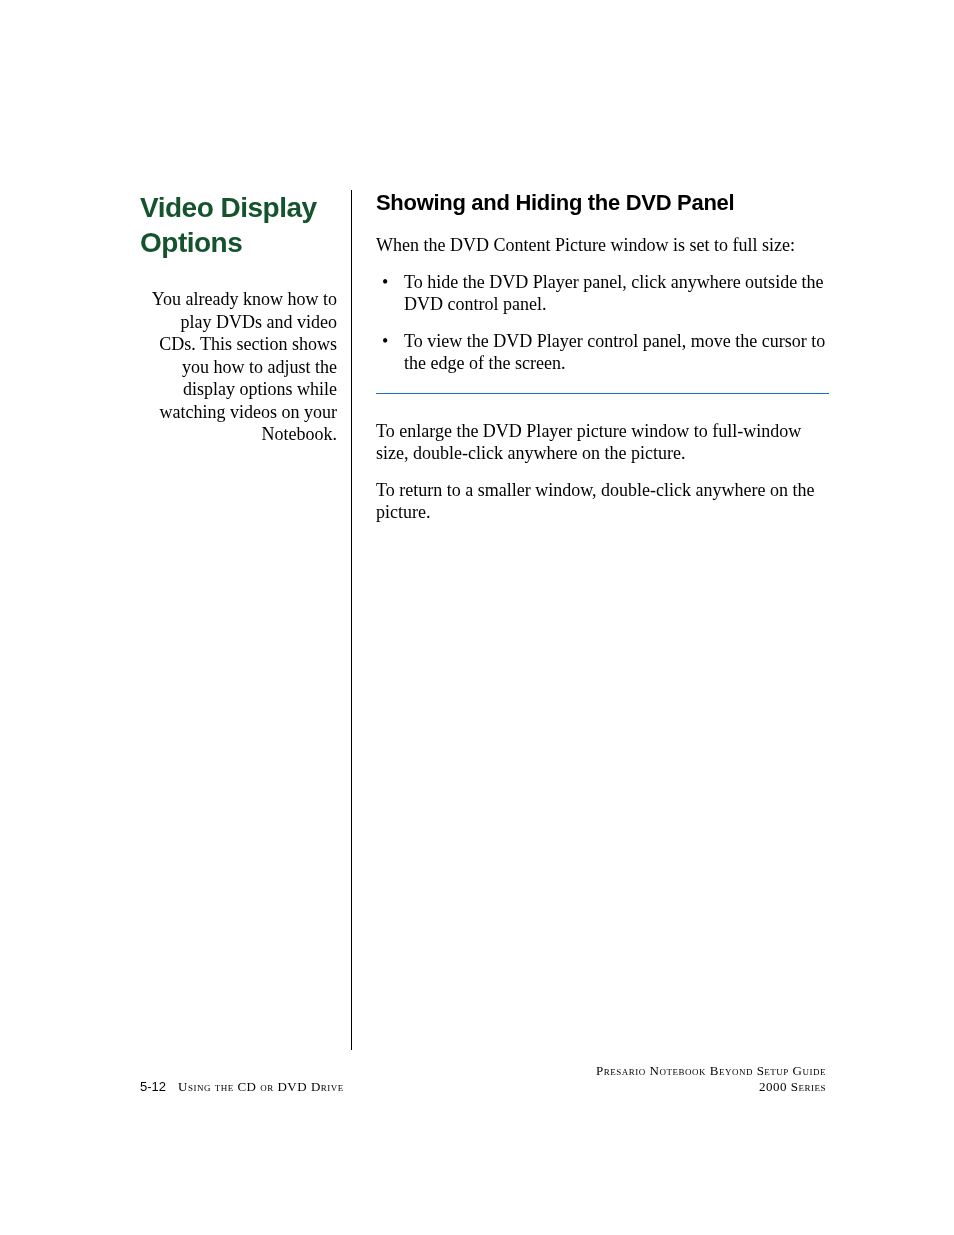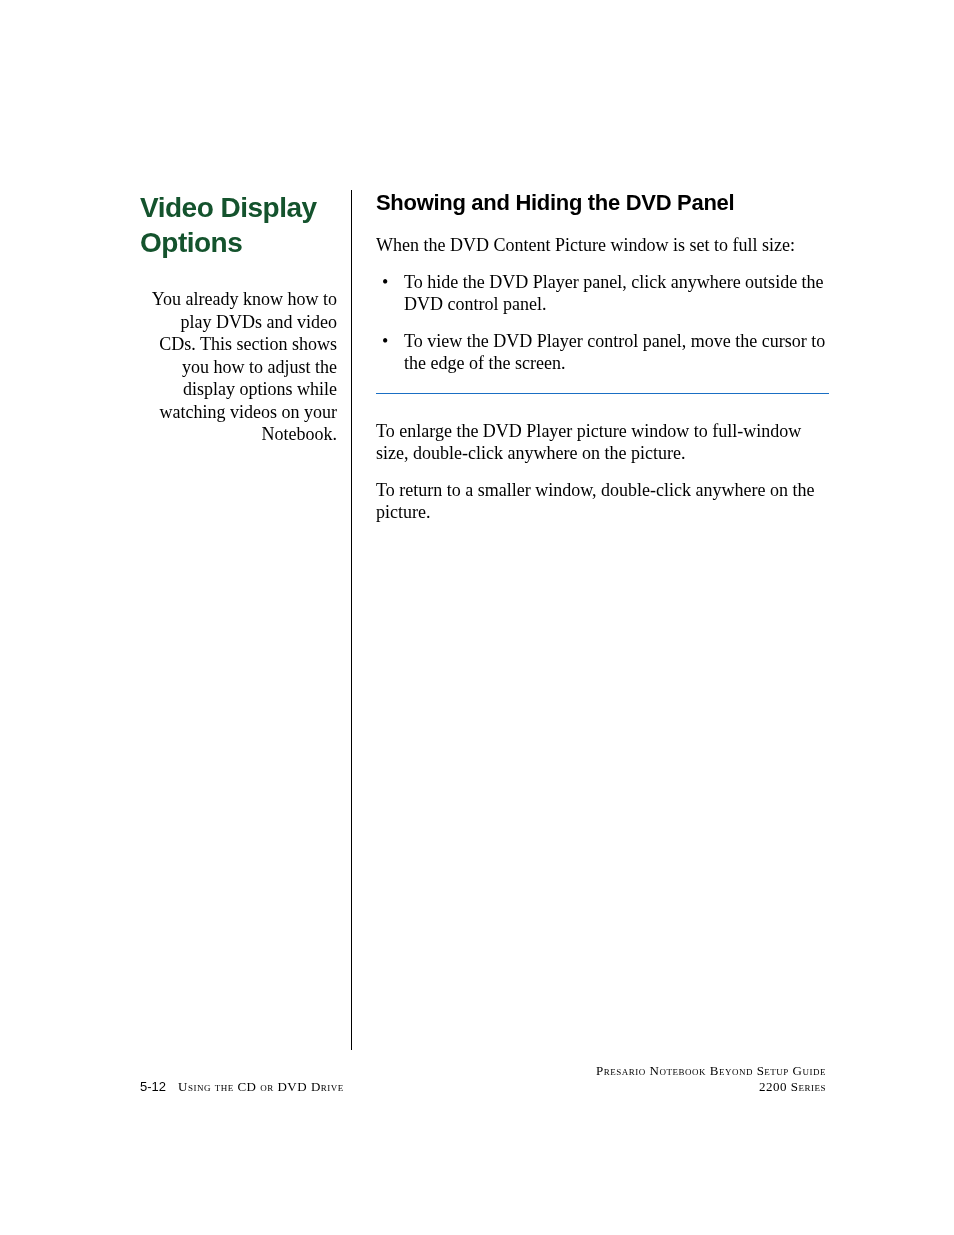--- a/index.html
+++ b/index.html
@@ -70,16 +70,16 @@
     </main>
   </div>
 
   <div class="footer">
     <div class="footer-left">
       <span class="pagenum">5-12</span>
       <span class="smallcaps">Using the CD or DVD Drive</span>
     </div>
     <div class="footer-right smallcaps">
       <div>Presario Notebook Beyond Setup Guide</div>
-      <div>2200 Series</div>
+      <div>2000 Series</div>
     </div>
   </div>
 </div>
 
 </body></html>

